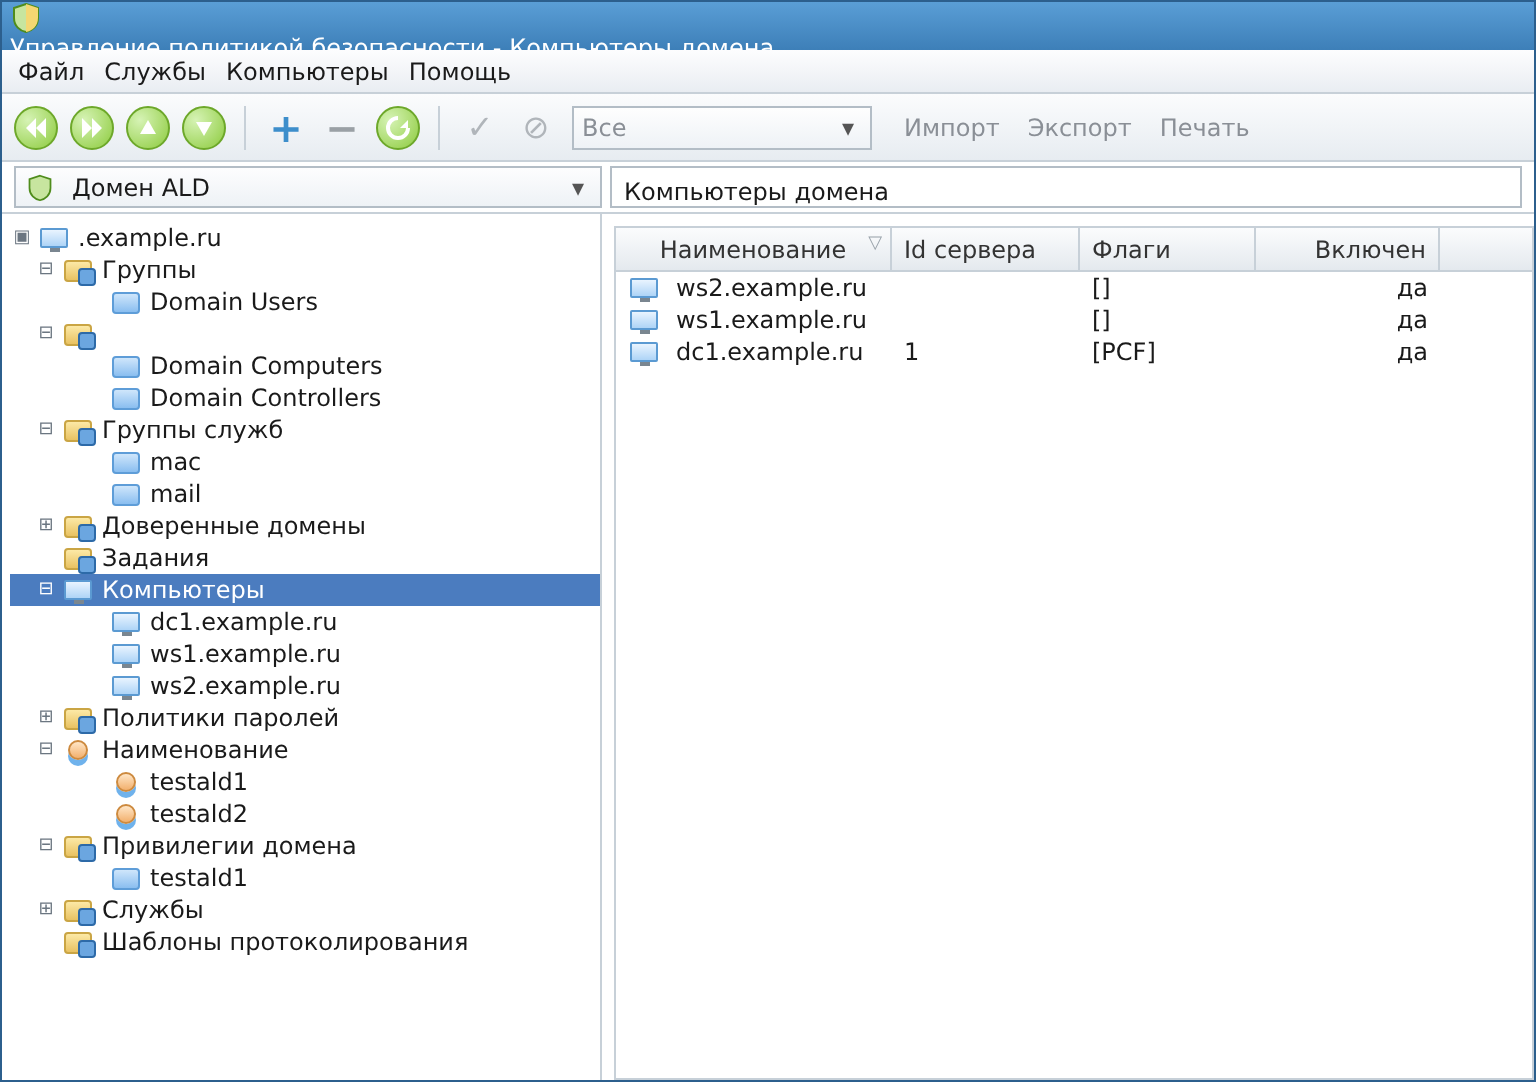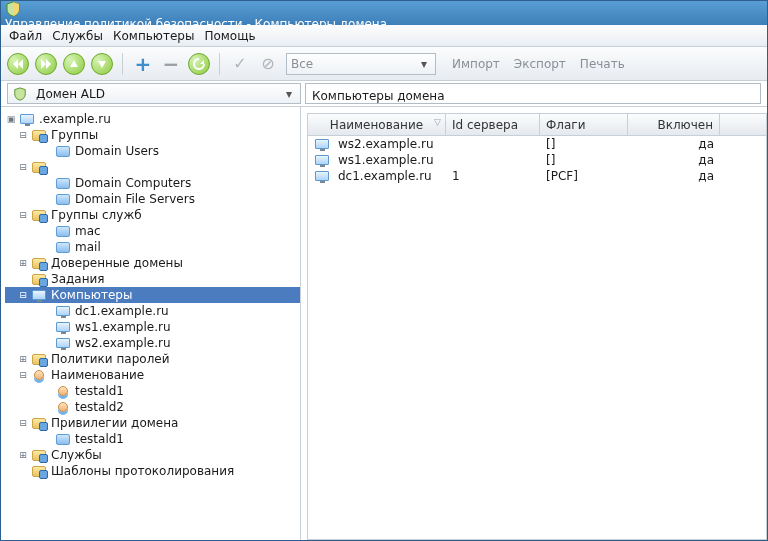--- a/index.html
+++ b/index.html
@@ -175,21 +175,21 @@
           <span class="ticon">
             <span class="iconfldr blue"></span>
           </span>
           <span>Domain Computers</span>
         </div>
       <div class="tree-row" style="padding-left:36px">
           <span class="twist"></span>
           <span class="ticon">
             <span class="iconfldr blue"></span>
           </span>
-          <span>Domain File Servers</span>
+          <span>Domain Controllers</span>
         </div>
 
       <div class="tree-row" style="padding-left:12px">
           <span class="twist">⊟</span>
           <span class="ticon">
             <span class="iconfldr badge"></span>
           </span>
           <span>Группы служб</span>
         </div>
       <div class="tree-row" style="padding-left:36px">

